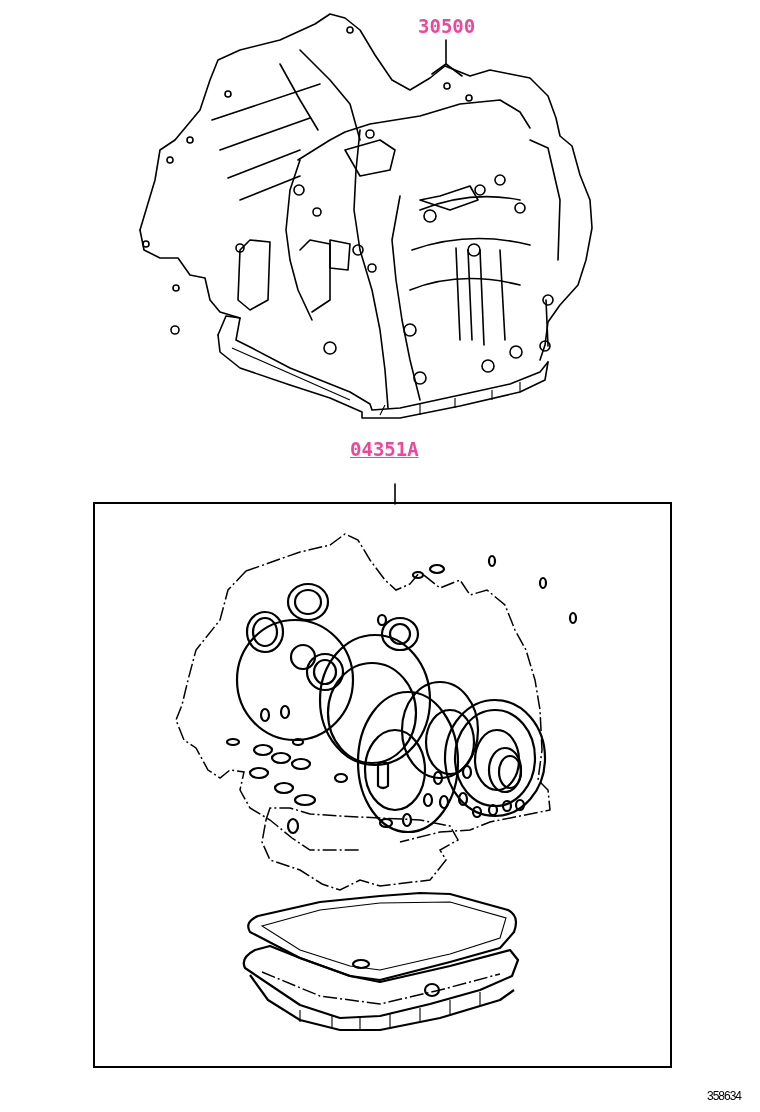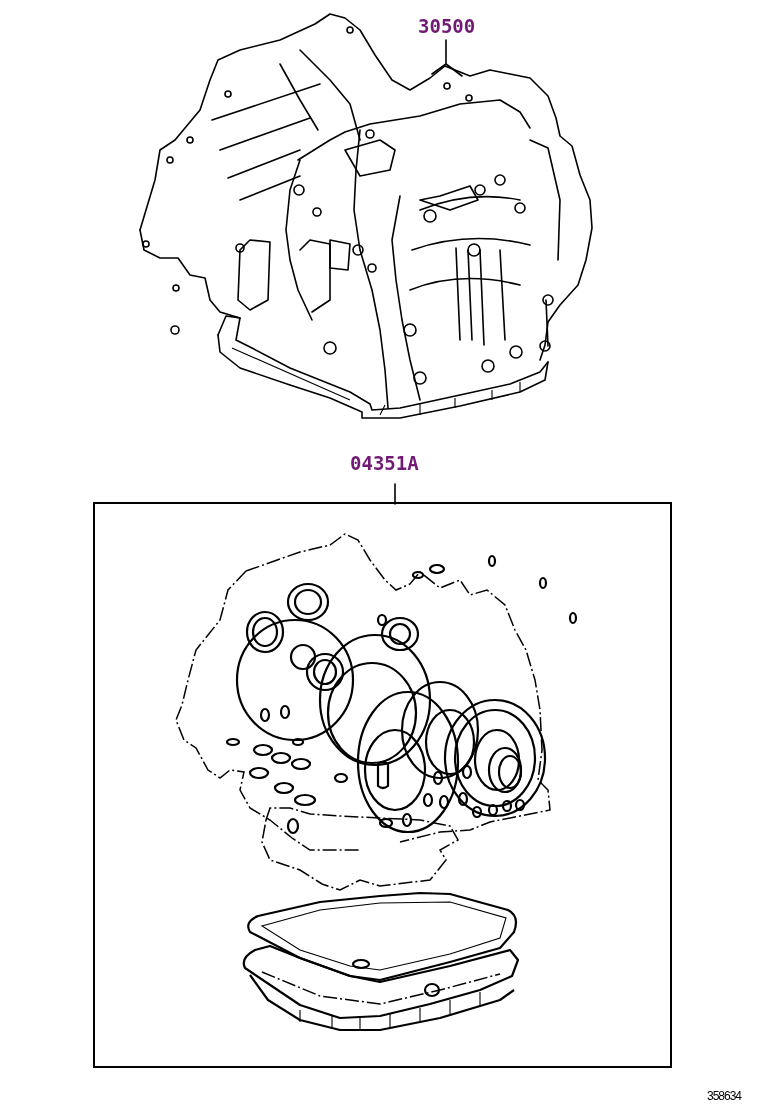--- a/index.html
+++ b/index.html
@@ -1,19 +1,19 @@
 <!DOCTYPE html>
 <html><head>
 <meta charset="utf-8">
 <style>
   html, body { margin: 0; padding: 0; background: #ffffff; }
   body { width: 760px; height: 1112px; position: relative; overflow: hidden;
          font-family: "DejaVu Sans Mono", "Liberation Mono", monospace; color: #000; }
   .part-label { position: absolute; font-family: "DejaVu Sans Mono", "Liberation Mono", monospace;
-                font-weight: bold; font-size: 19px; letter-spacing: 0px; line-height: 1; color: #701a75; }
+                font-weight: bold; font-size: 19px; letter-spacing: 0px; line-height: 1; color: #ec4899; }
   .ref-number { position: absolute; font-family: "Liberation Sans", sans-serif; font-size: 12px;
                 letter-spacing: -1px; color: #000; line-height: 1; }
   svg { position: absolute; left: 0; top: 0; }
   .ln { fill: none; stroke: #000; stroke-width: 1.6; stroke-linejoin: round; stroke-linecap: round; }
   .ln2 { fill: none; stroke: #000; stroke-width: 2.2; stroke-linejoin: round; }
   .thin { fill: none; stroke: #000; stroke-width: 1.1; }
   .dash { fill: none; stroke: #000; stroke-width: 1.5; stroke-dasharray: 14 3 2 3; }
   .box { fill: none; stroke: #000; stroke-width: 2; }
 </style>
 </head>
@@ -165,15 +165,15 @@
       <path class="ln2" d="M250 975 L268 1000 L300 1020 L340 1030 L380 1030 L440 1018 L500 1000 L514 990"></path>
       <path class="thin" d="M300 1010 L300 1022 M332 1016 L332 1028 M360 1018 L360 1030 M390 1014 L390 1028 M420 1008 L420 1022 M450 1000 L450 1014 M480 992 L480 1006"></path>
       <ellipse class="ln2" cx="432" cy="990" rx="7" ry="6"></ellipse>
       <path class="dash" d="M262 972 L320 996 L380 1004 L440 990 L500 974"></path>
     </g>
   </g>
 </svg>
 
 <div class="part-label" style="left:418px; top:17px;">30500</div>
 
-<div class="part-label" style="left:350px; top:454px;">04351A</div>
+<div class="part-label" style="left:350px; top:440px;text-decoration:underline;">04351A</div>
 
 <div class="ref-number" style="left:707px; top:1090px;">358634</div>
 
 </body></html>

